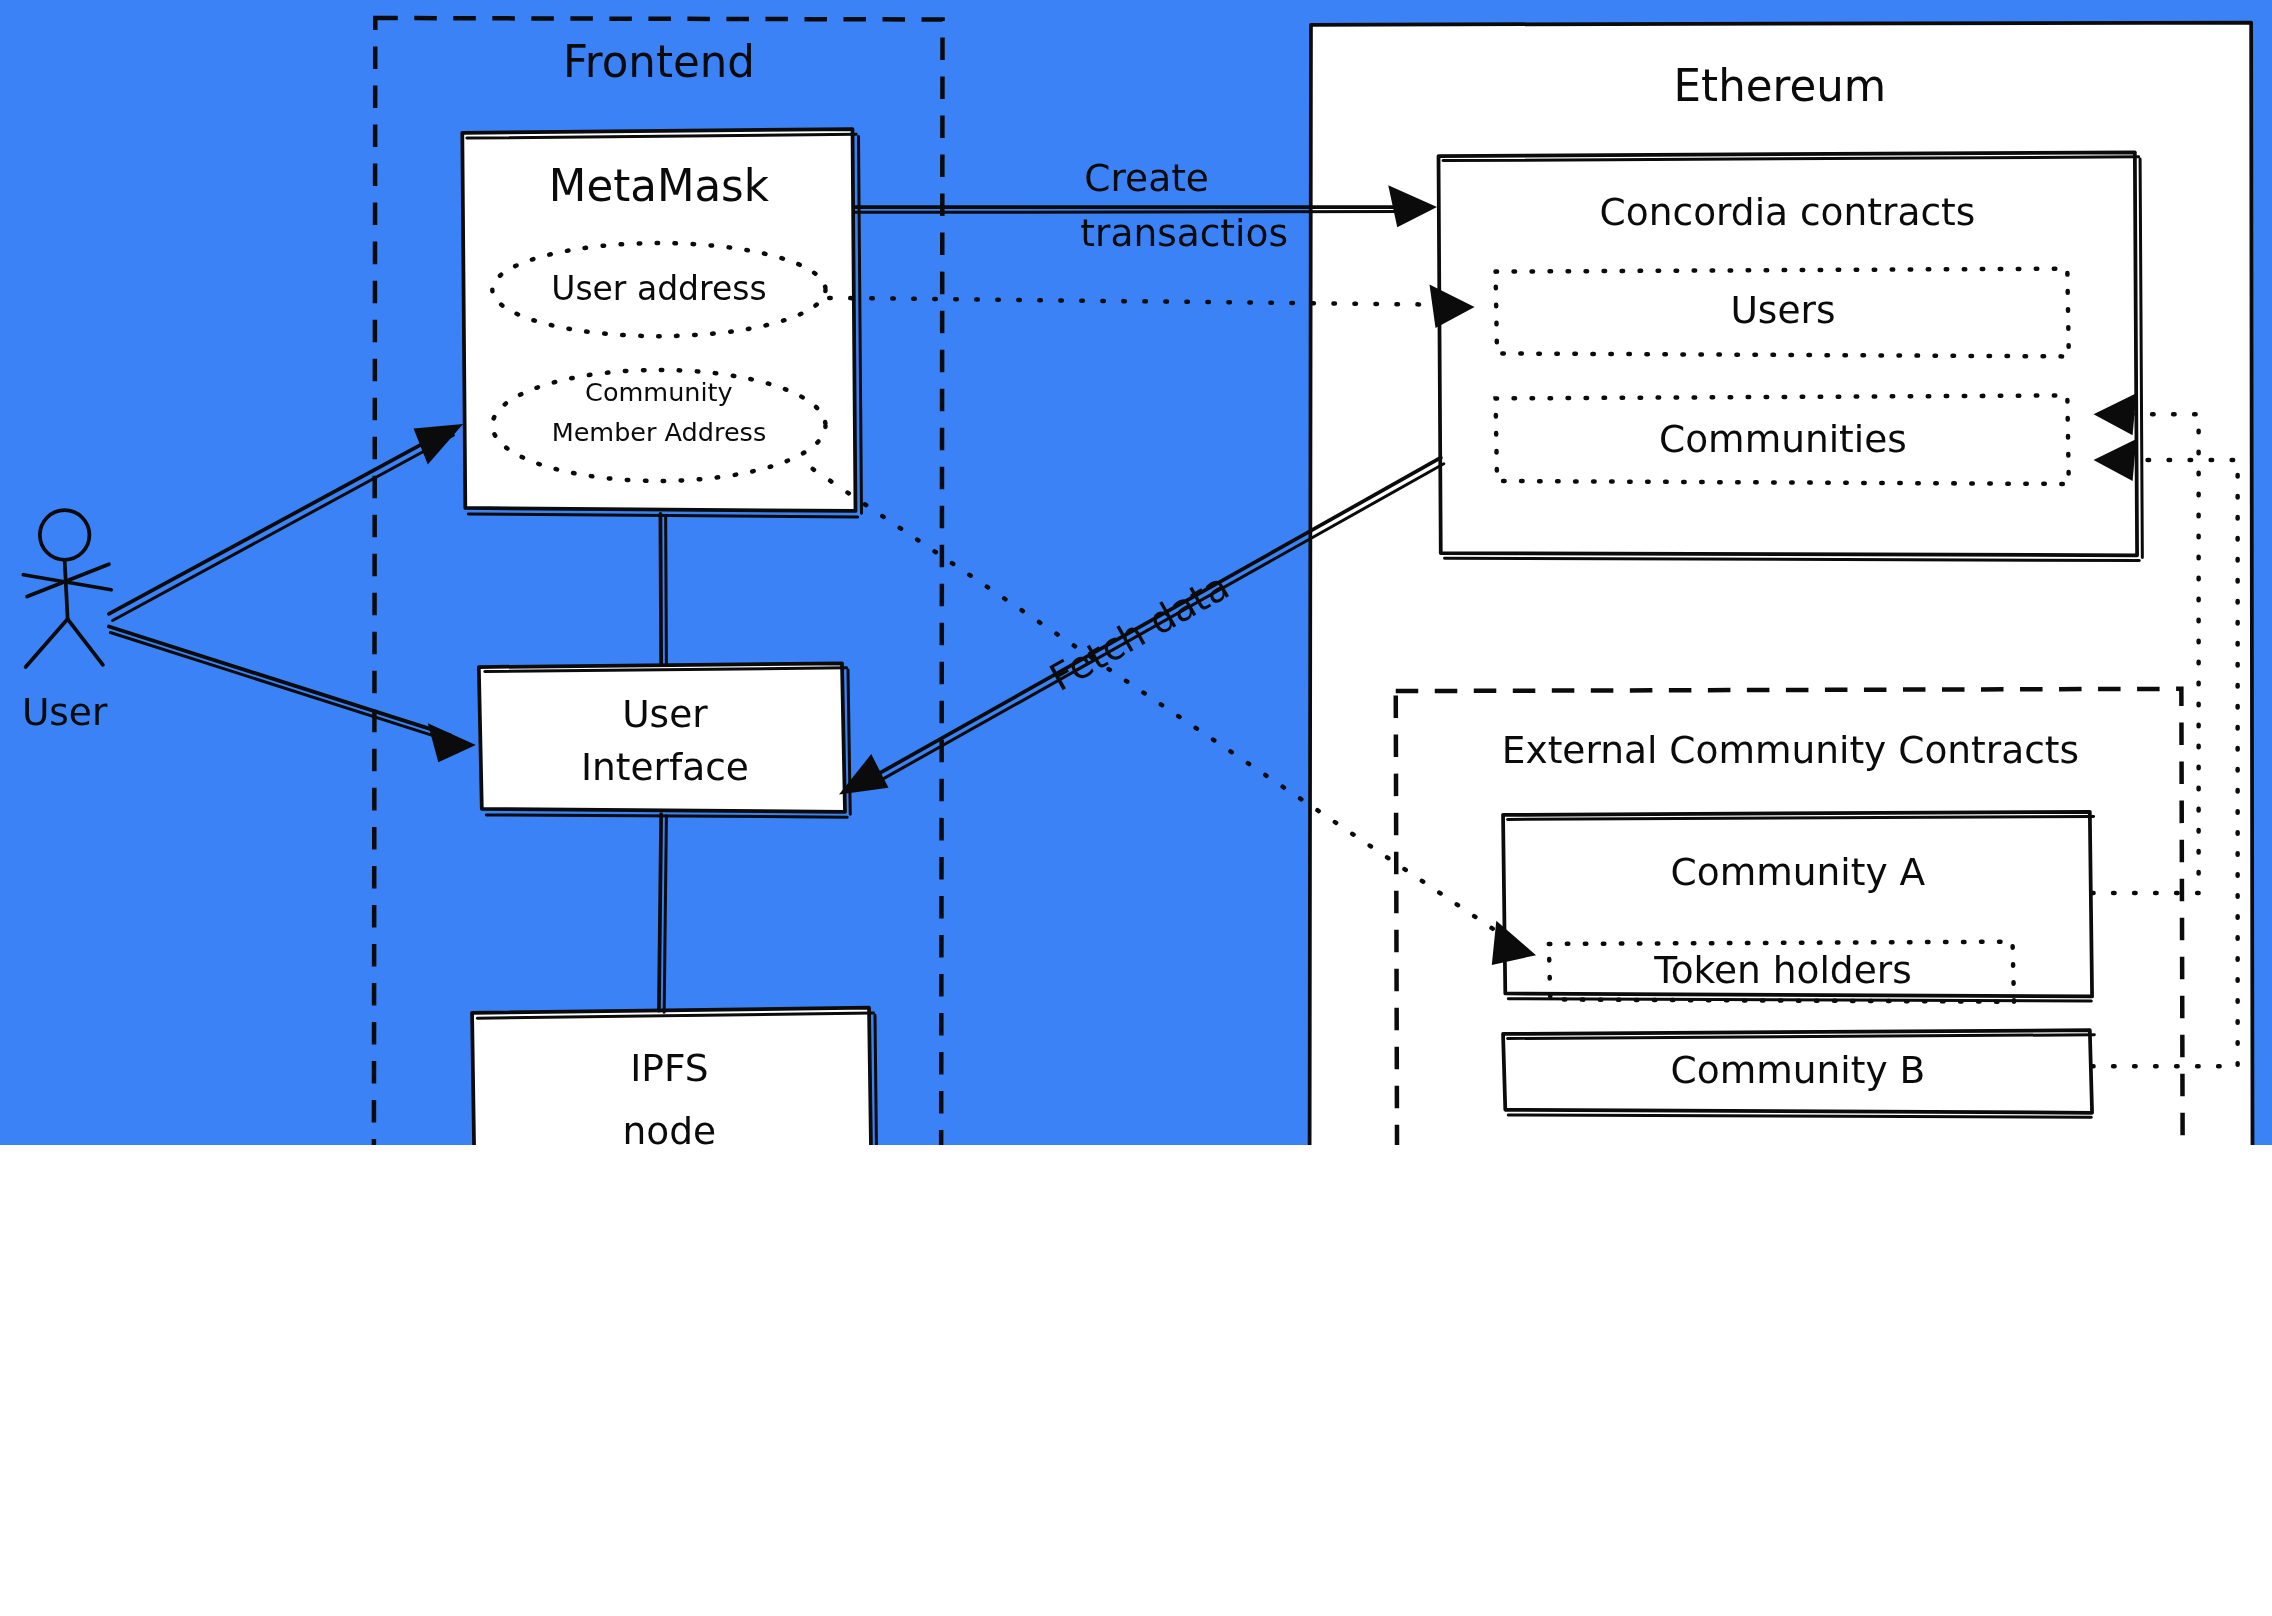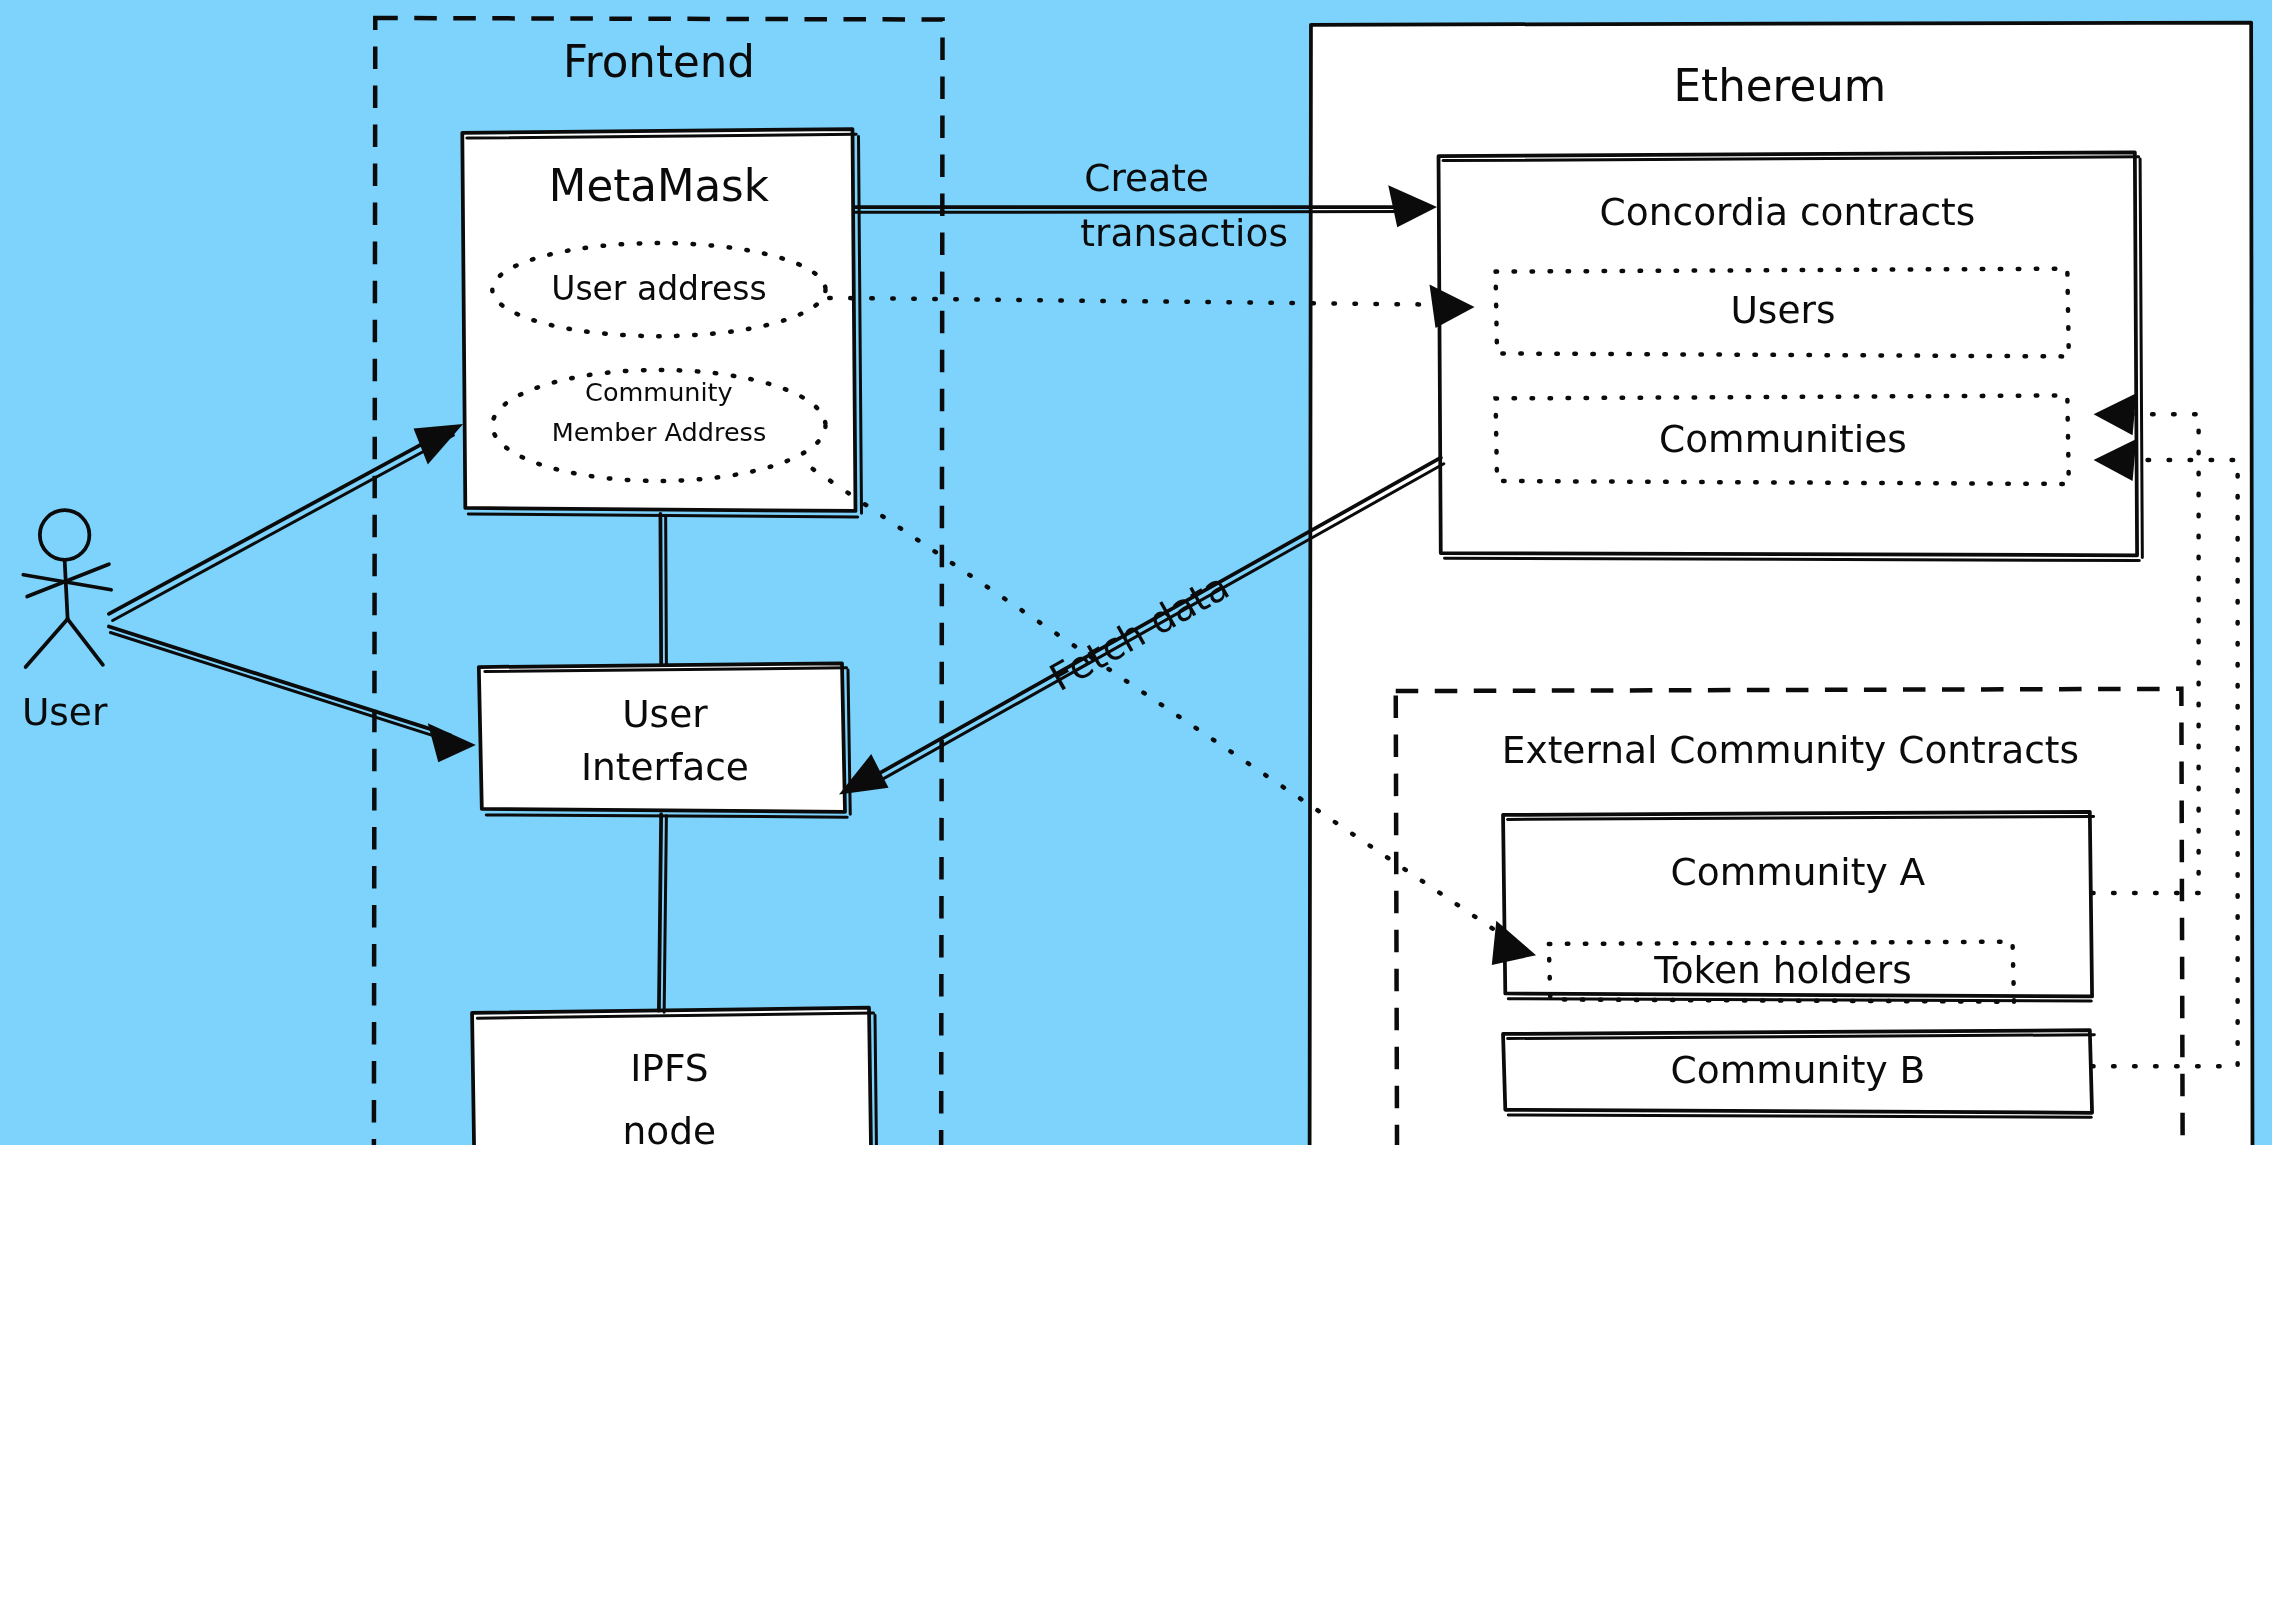--- a/index.html
+++ b/index.html
@@ -4,21 +4,21 @@
 <style>
   html, body {
     margin: 0;
     padding: 0;
     background: #ffffff;
   }
   #diagram-root {
     position: relative;
     width: 2273px;
     height: 1145px;
-    background: #7dd3fc;
+    background: #3b82f6;
     font-family: "DejaVu Sans", sans-serif;
     overflow: hidden;
   }
   svg.canvas {
     position: absolute;
     top: 0; left: 0;
     width: 2273px;
     height: 1617px;
   }
   .hand {

